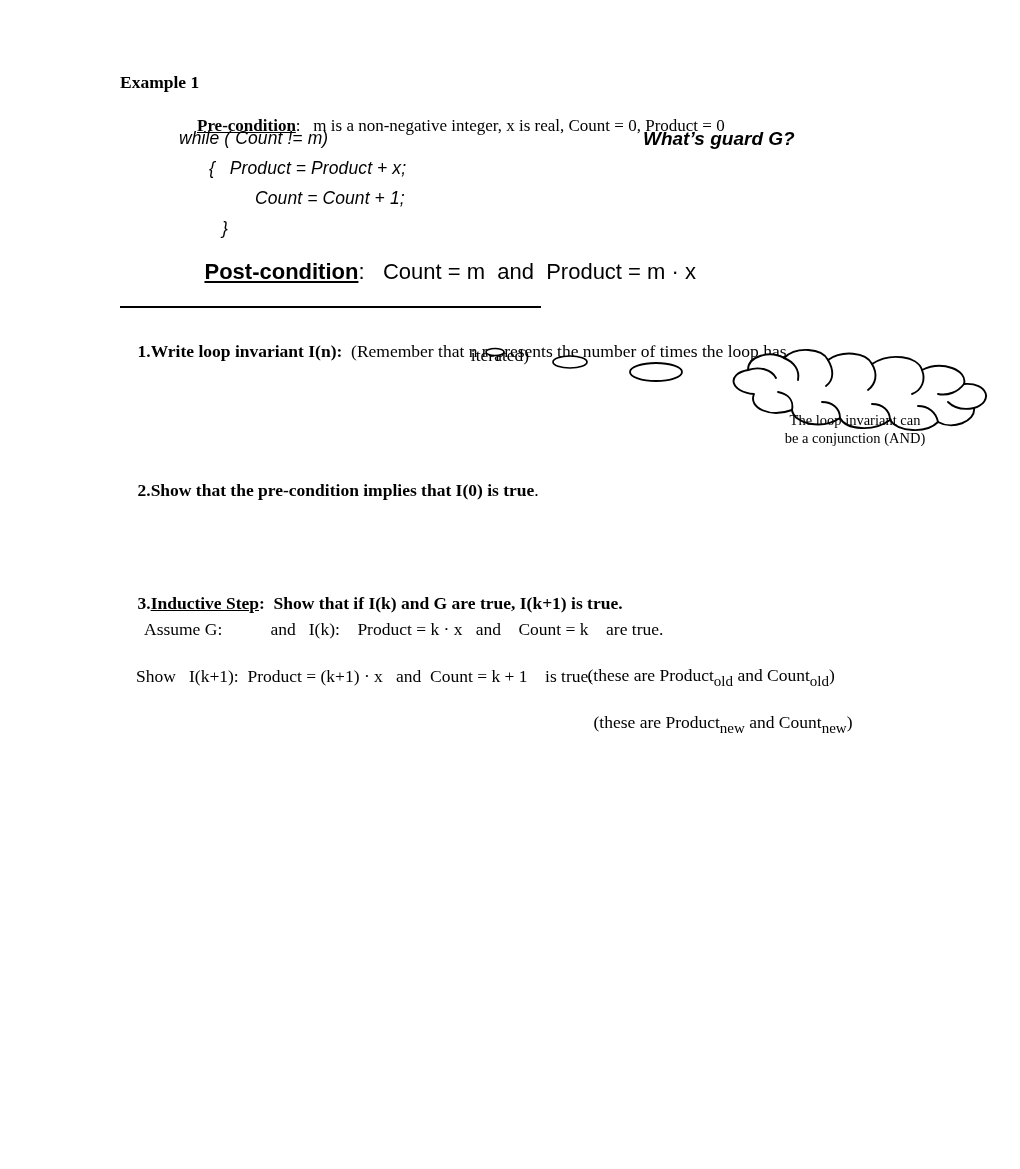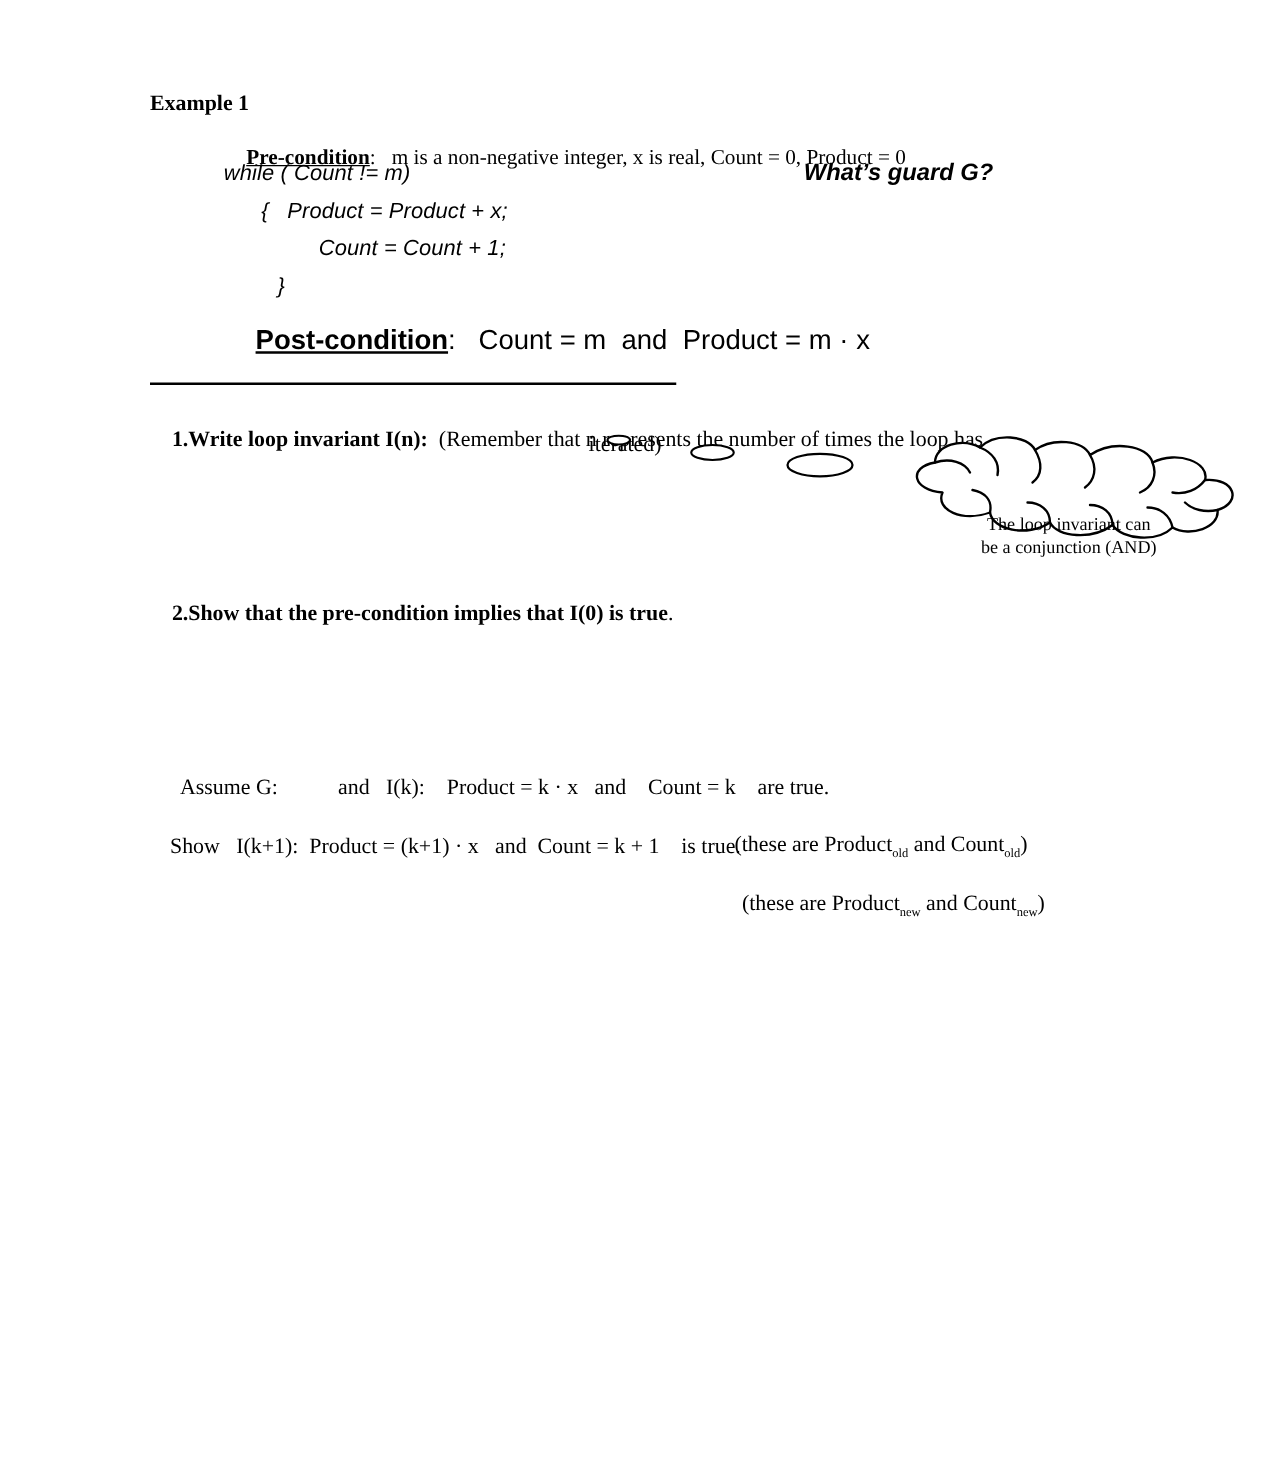--- a/index.html
+++ b/index.html
@@ -103,21 +103,21 @@
   .proof {
     position: absolute;
     font-family: "Liberation Serif", serif;
     font-size: 17.5px;
     white-space: pre;
   }
   #assume-line  { left: 144px; top: 619px; }
   #old-note     { left: 570px; top: 644px; }
   #show-line    { left: 136px; top: 666px; }
   #new-note     { left: 576px; top: 691px; }
-  .proof sub { font-size: 10px; }
+  .proof sub { font-size: 15px; }
 
   
   #bubble-trail, #cloud-callout { position: absolute; }
   #bubble-trail { left: 484px; top: 340px; }
   #cloud-callout { left: 714px; top: 348px; }
 
   #cloud-text {
     position: absolute;
     left: 760px; top: 371px;
     width: 190px;
@@ -196,20 +196,23 @@
     </g>
   </svg>
 
   <div id="cloud-text">The loop invariant can
 be a conjunction (AND)</div>
 
   <div class="item" id="item2">
     <span class="num">2.</span><span class="head">Show that the pre-condition implies that I(0) is true</span><span class="tail">.</span>
   </div>
 
+  <div class="item" id="item3">
+    <span class="num">3.</span><span class="head u">Inductive Step</span><span class="head">:  Show that if I(k) and G are true, I(k+1) is true.</span>
+  </div>
 
   <div class="proof" id="assume-line">Assume G:           and   I(k):    Product = k · x   and    Count = k    are true.</div>
 
   <div class="proof" id="old-note">
     <span>(these are Product</span><sub>old</sub><span> and Count</span><sub>old</sub><span>)</span>
   </div>
 
   <div class="proof" id="show-line">Show   I(k+1):  Product = (k+1) · x   and  Count = k + 1    is true.</div>
 
   <div class="proof" id="new-note">

